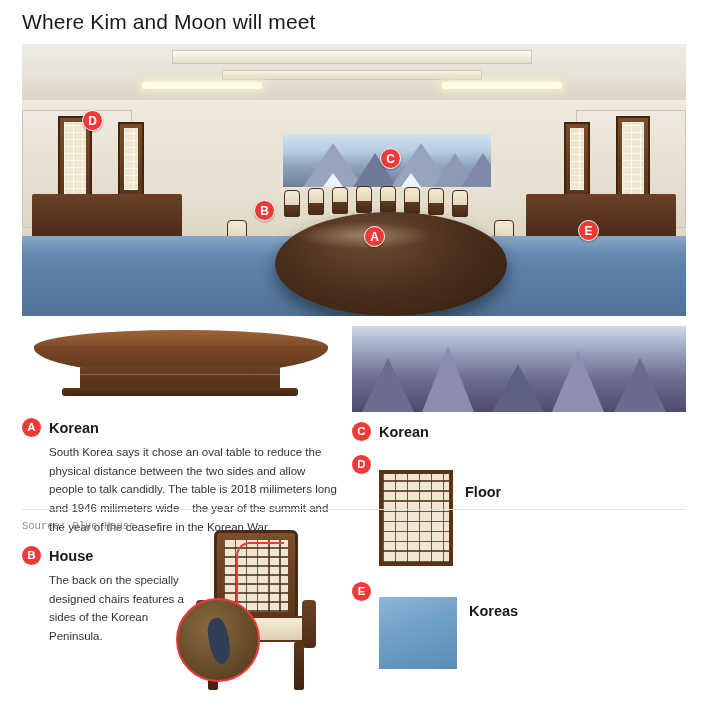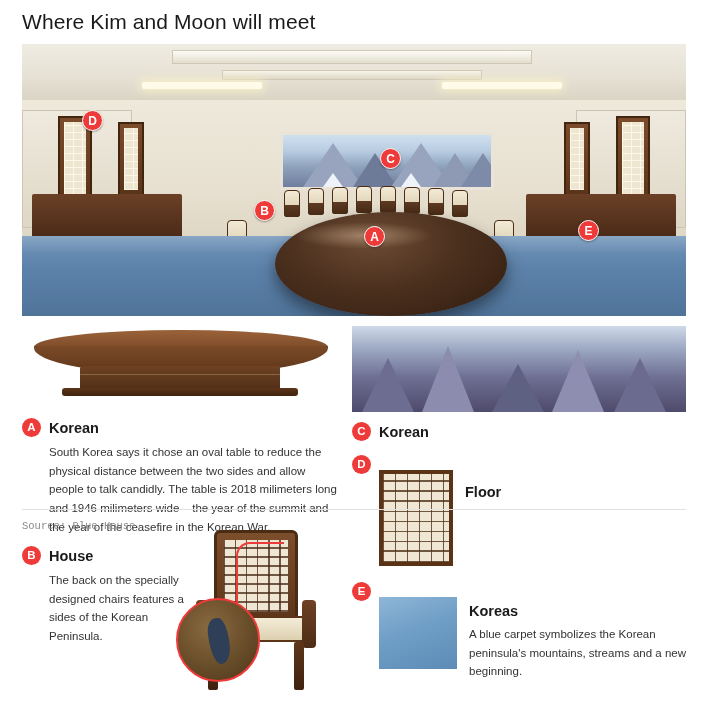--- a/index.html
+++ b/index.html
@@ -420,21 +420,20 @@
     </div>
 
     <div class="sec" style="margin-top:16px;">
       <div class="sec-head" style="margin-bottom:4px;">
         <div class="badge">E</div>
       </div>
       <div class="row-swatch" style="margin-top:-8px;">
         <div class="sw-floor" style="margin-left:27px;"></div>
         <div class="sw-text">
           <div class="sec-title" style="margin:6px 0 6px 0;">Koreas</div>
-          <div class="sec-body">A blue carpet symbolizes the Korean peninsula's mountains, streams and a new beginning.</div>
         </div>
       </div>
     </div>
 
   </div>
 
   <div class="hr"></div>
   <div class="source">Source: Blue House</div>
 
 </div>

